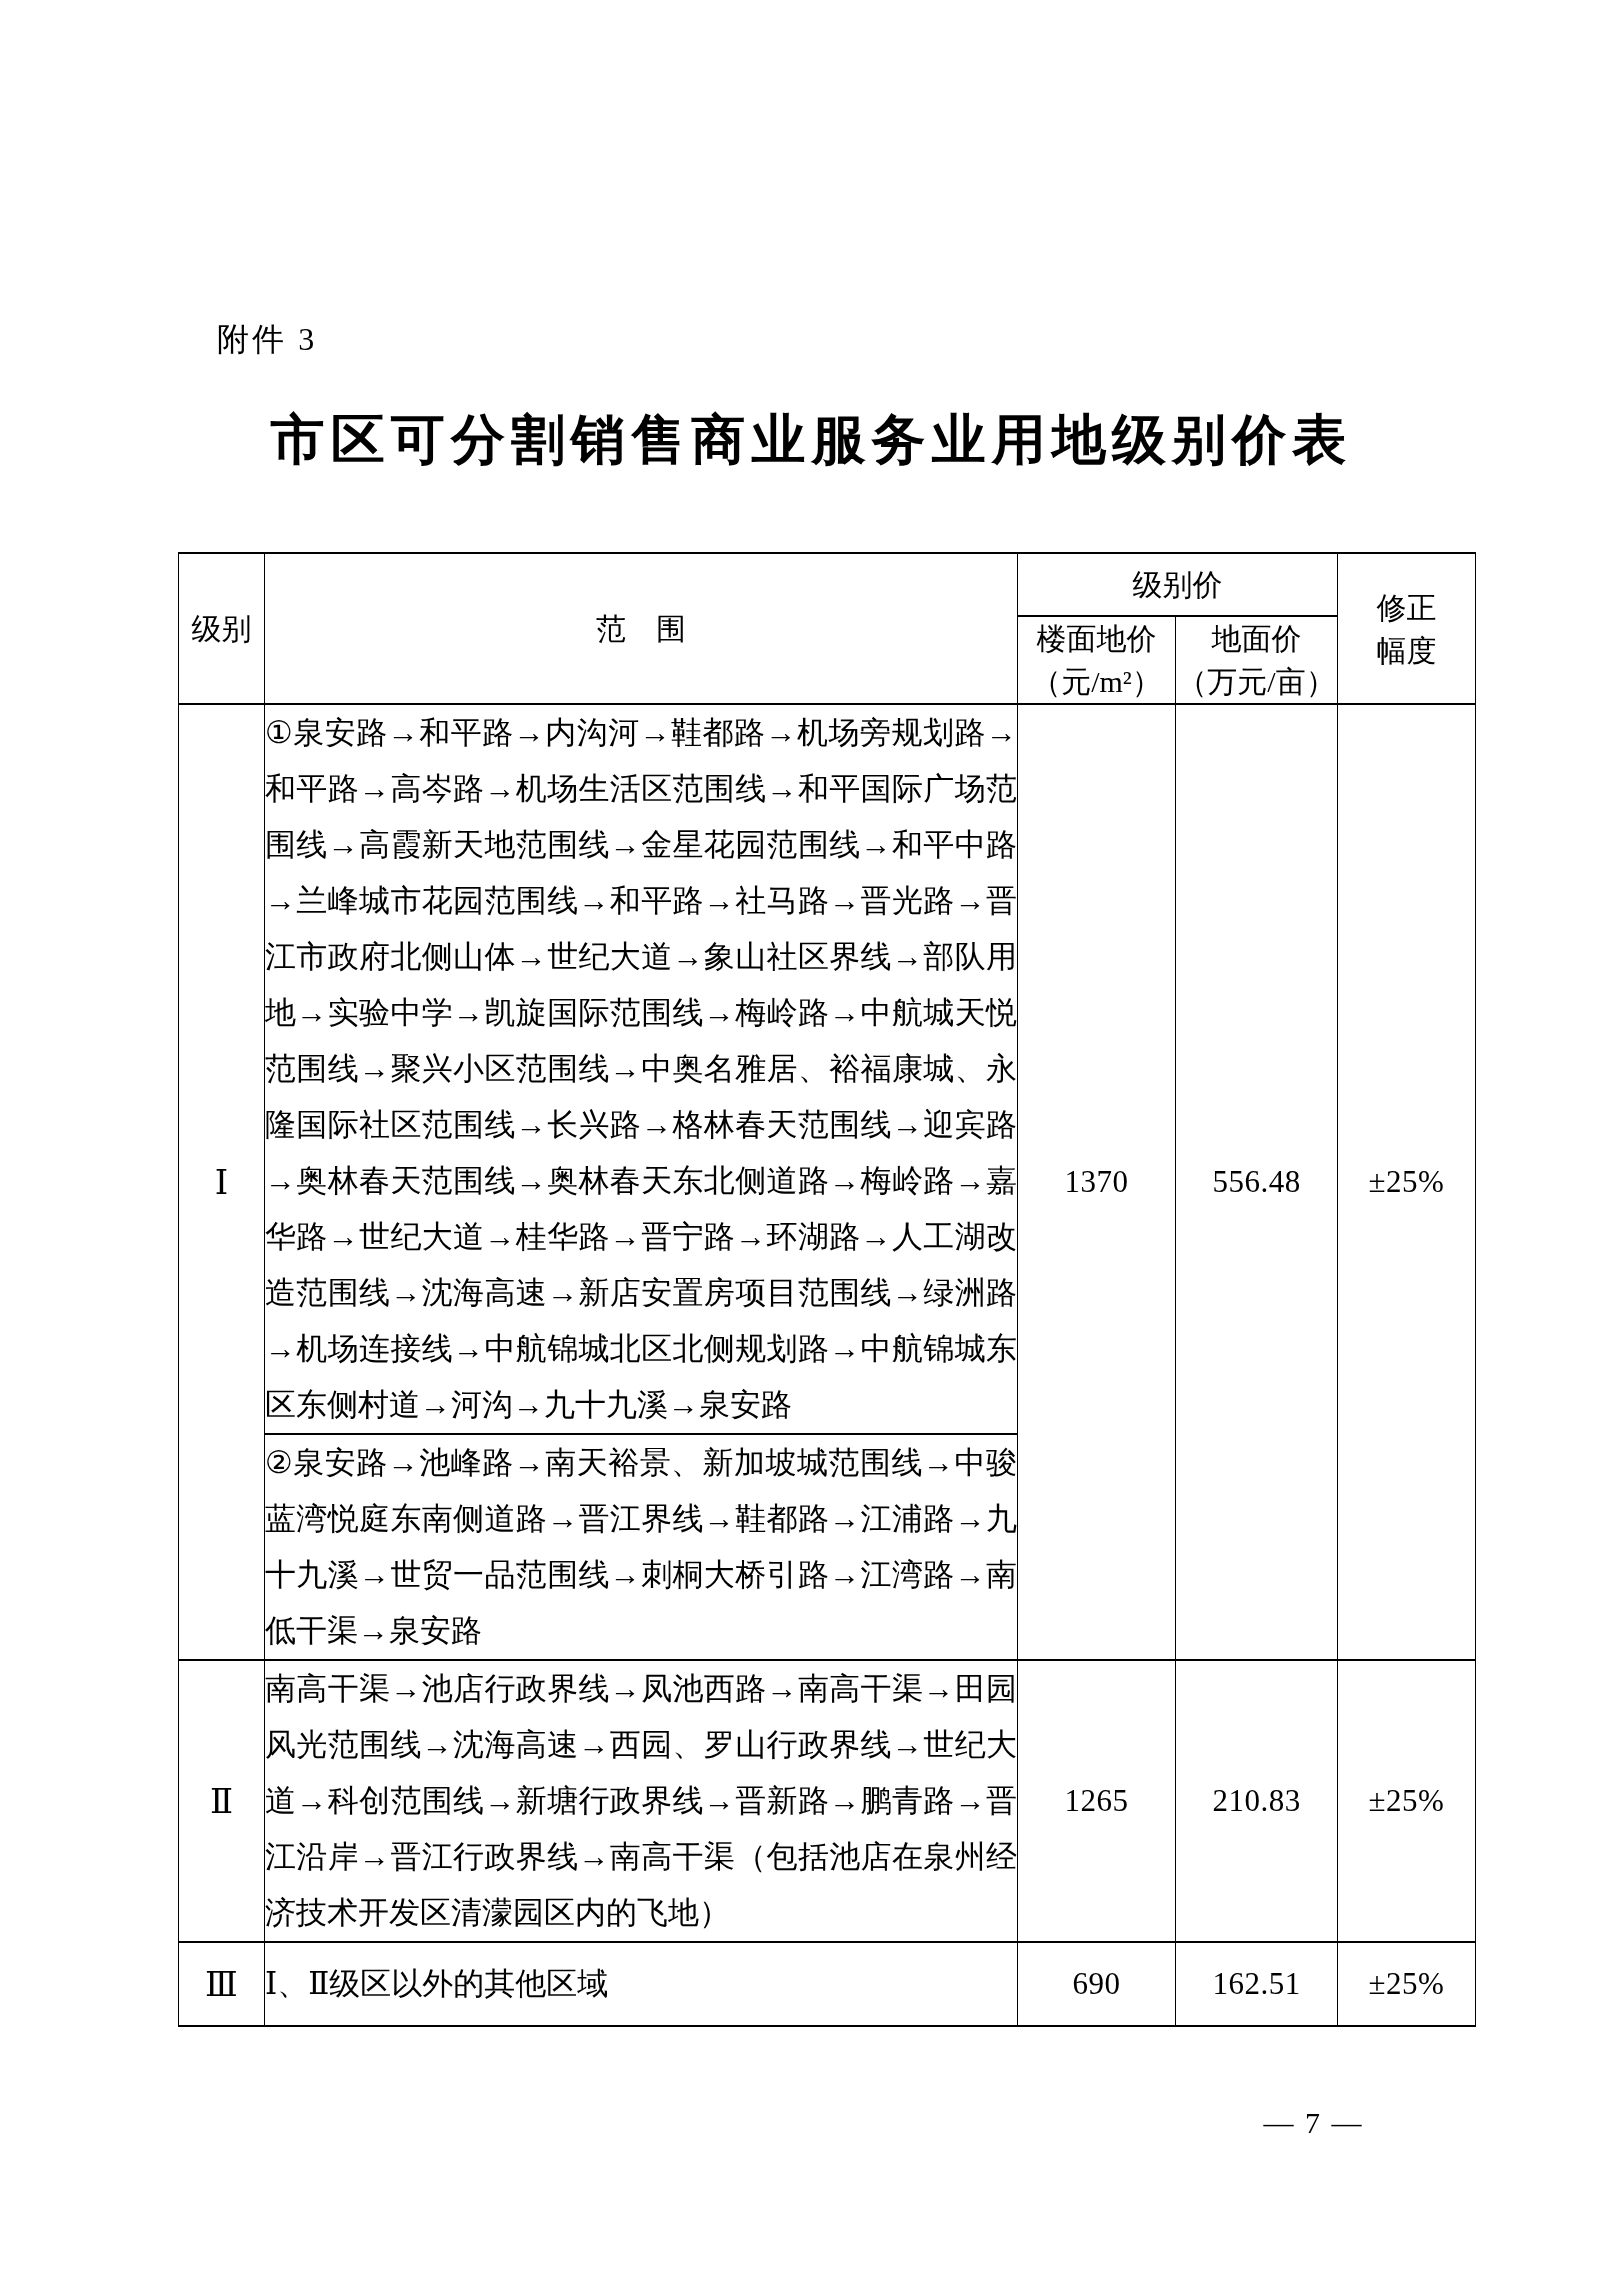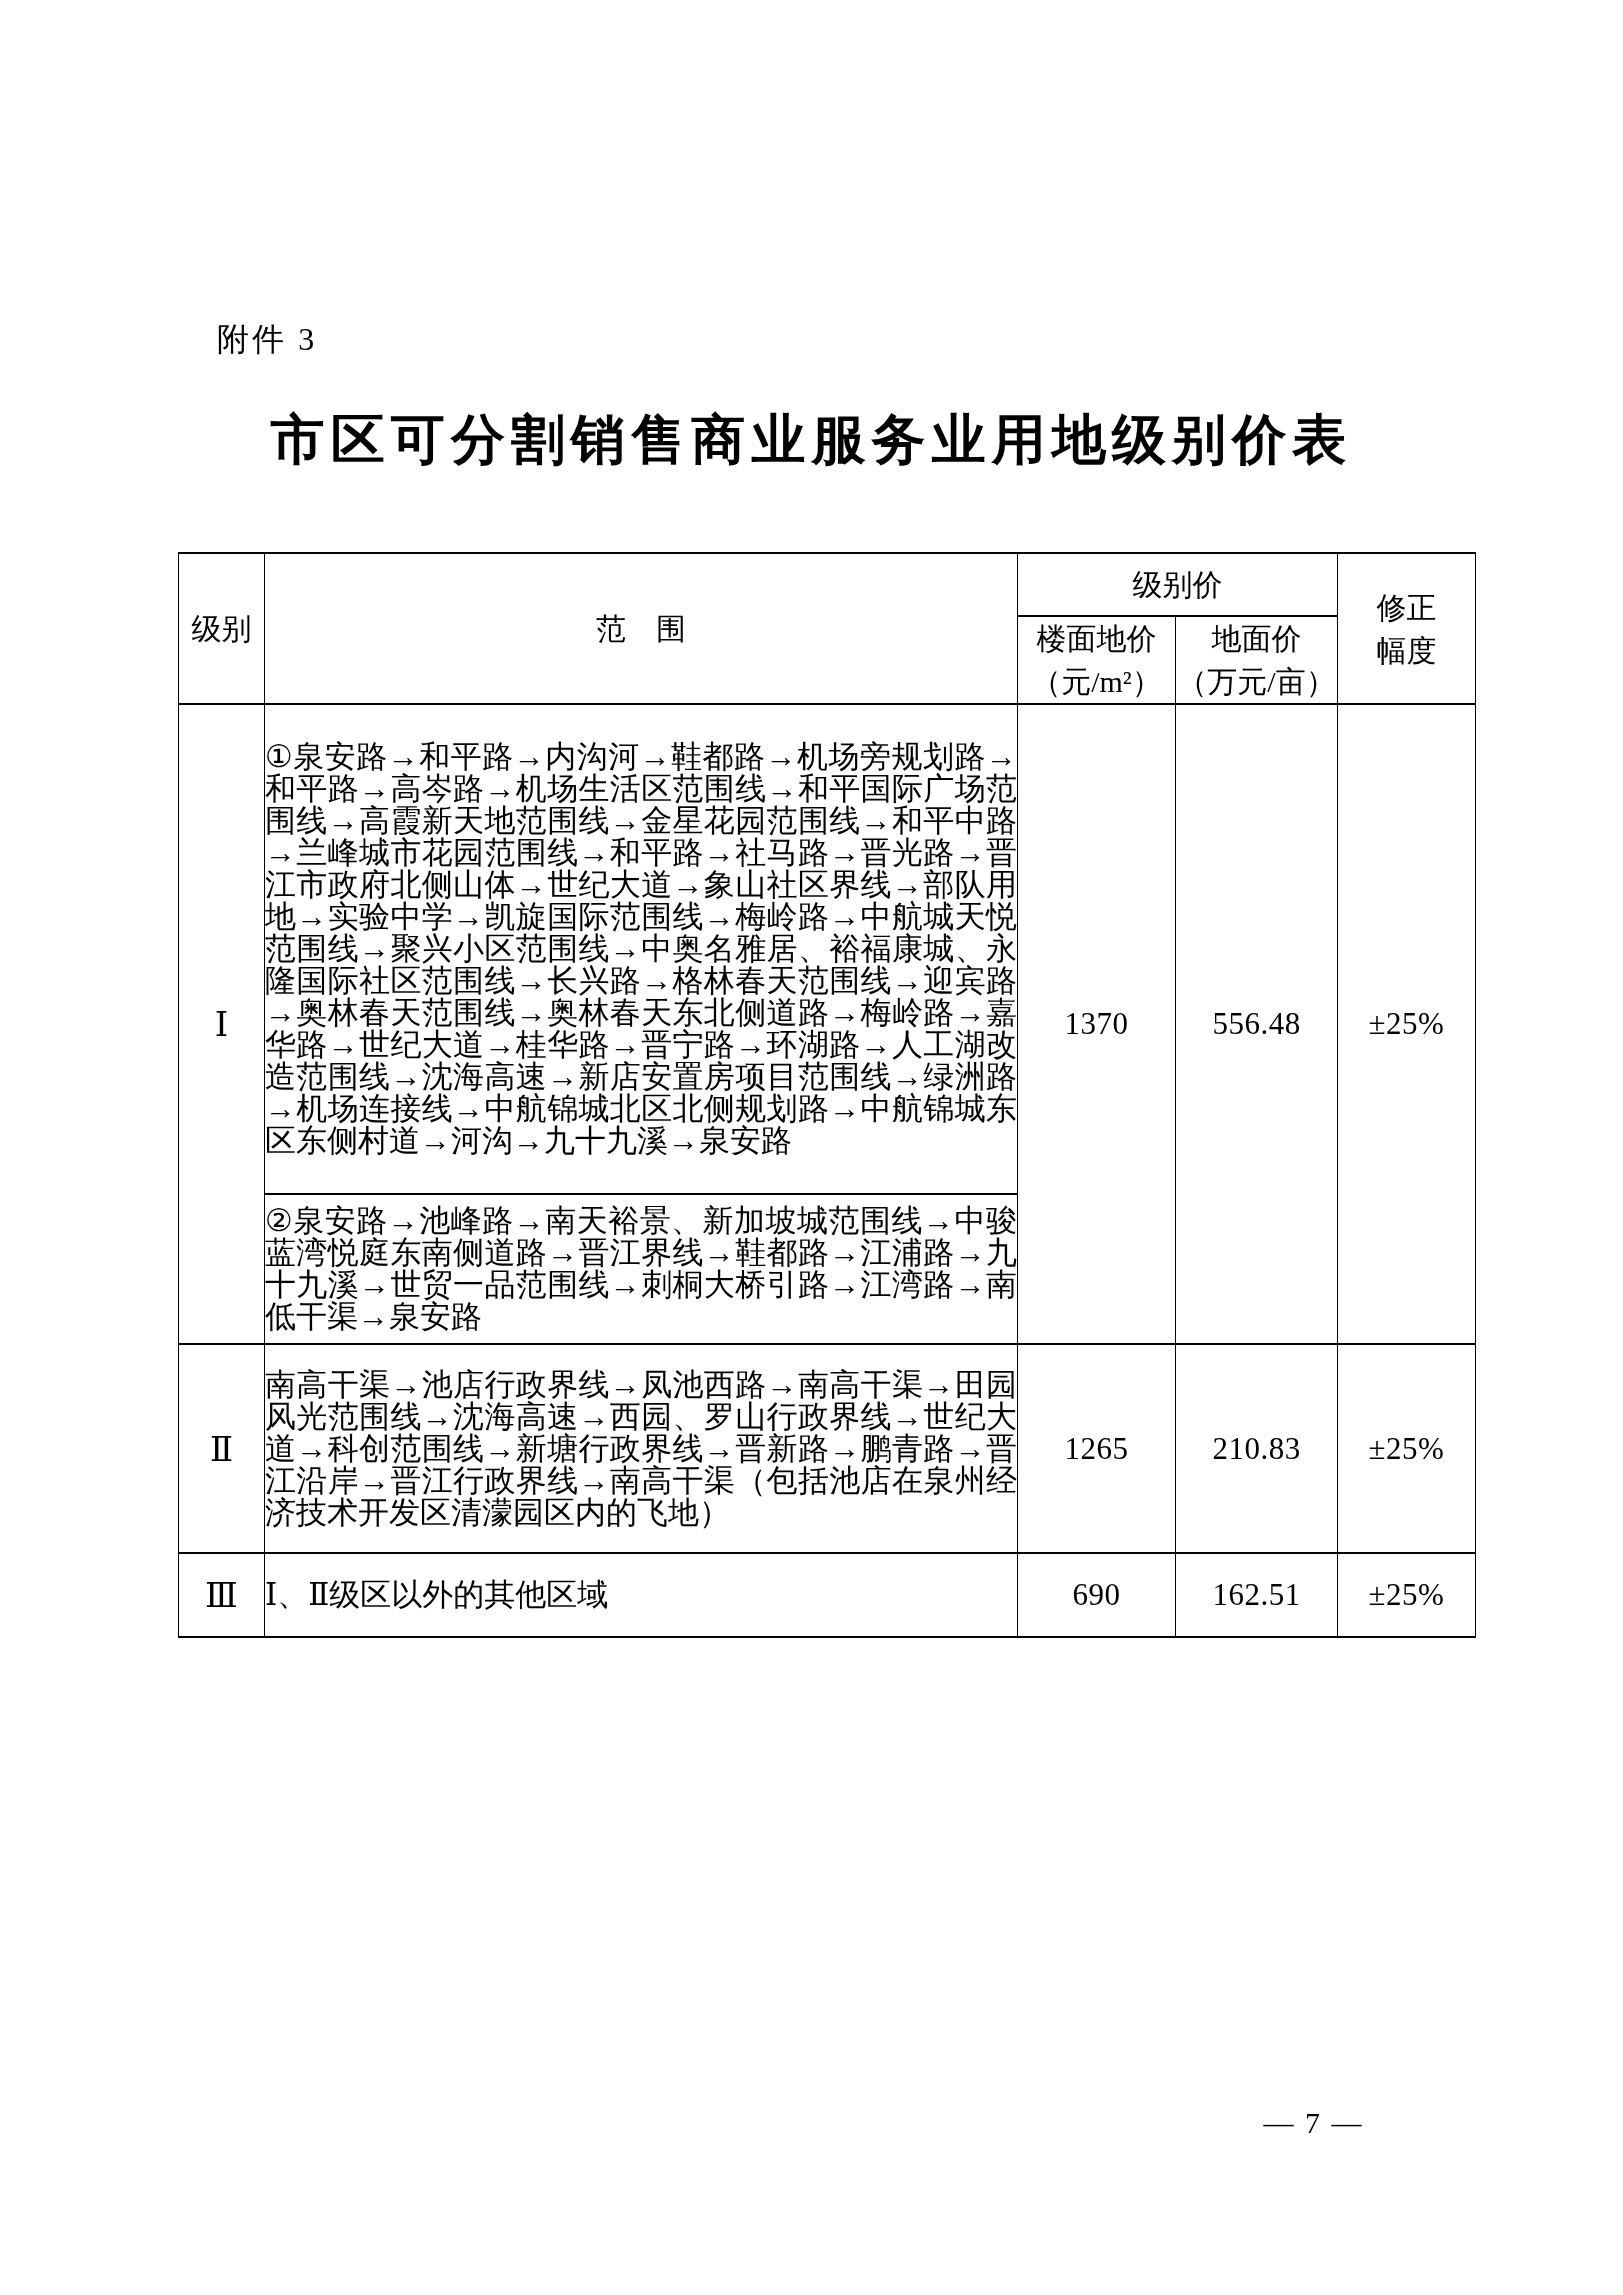--- a/index.html
+++ b/index.html
@@ -53,21 +53,21 @@
     overflow: hidden;
   }
   .hdr { font-size: 30px; line-height: 43px; text-align: center; vertical-align: middle; }
   .c-level {
     font-size: 34px;
     text-align: center;
     vertical-align: middle;
   }
   .c-range {
     font-size: 31px;
-    line-height: 32px;
+    line-height: 56px;
     text-align: justify;
     vertical-align: middle;
     padding: 0 11.2px 0 8.2px;
   }
   .c-num { font-size: 31px; text-align: center; vertical-align: middle; letter-spacing: 0.5px; }
   .pagenum {
     position: absolute;
     left: 1201px;
     top: 2106px;
     width: 225px;

